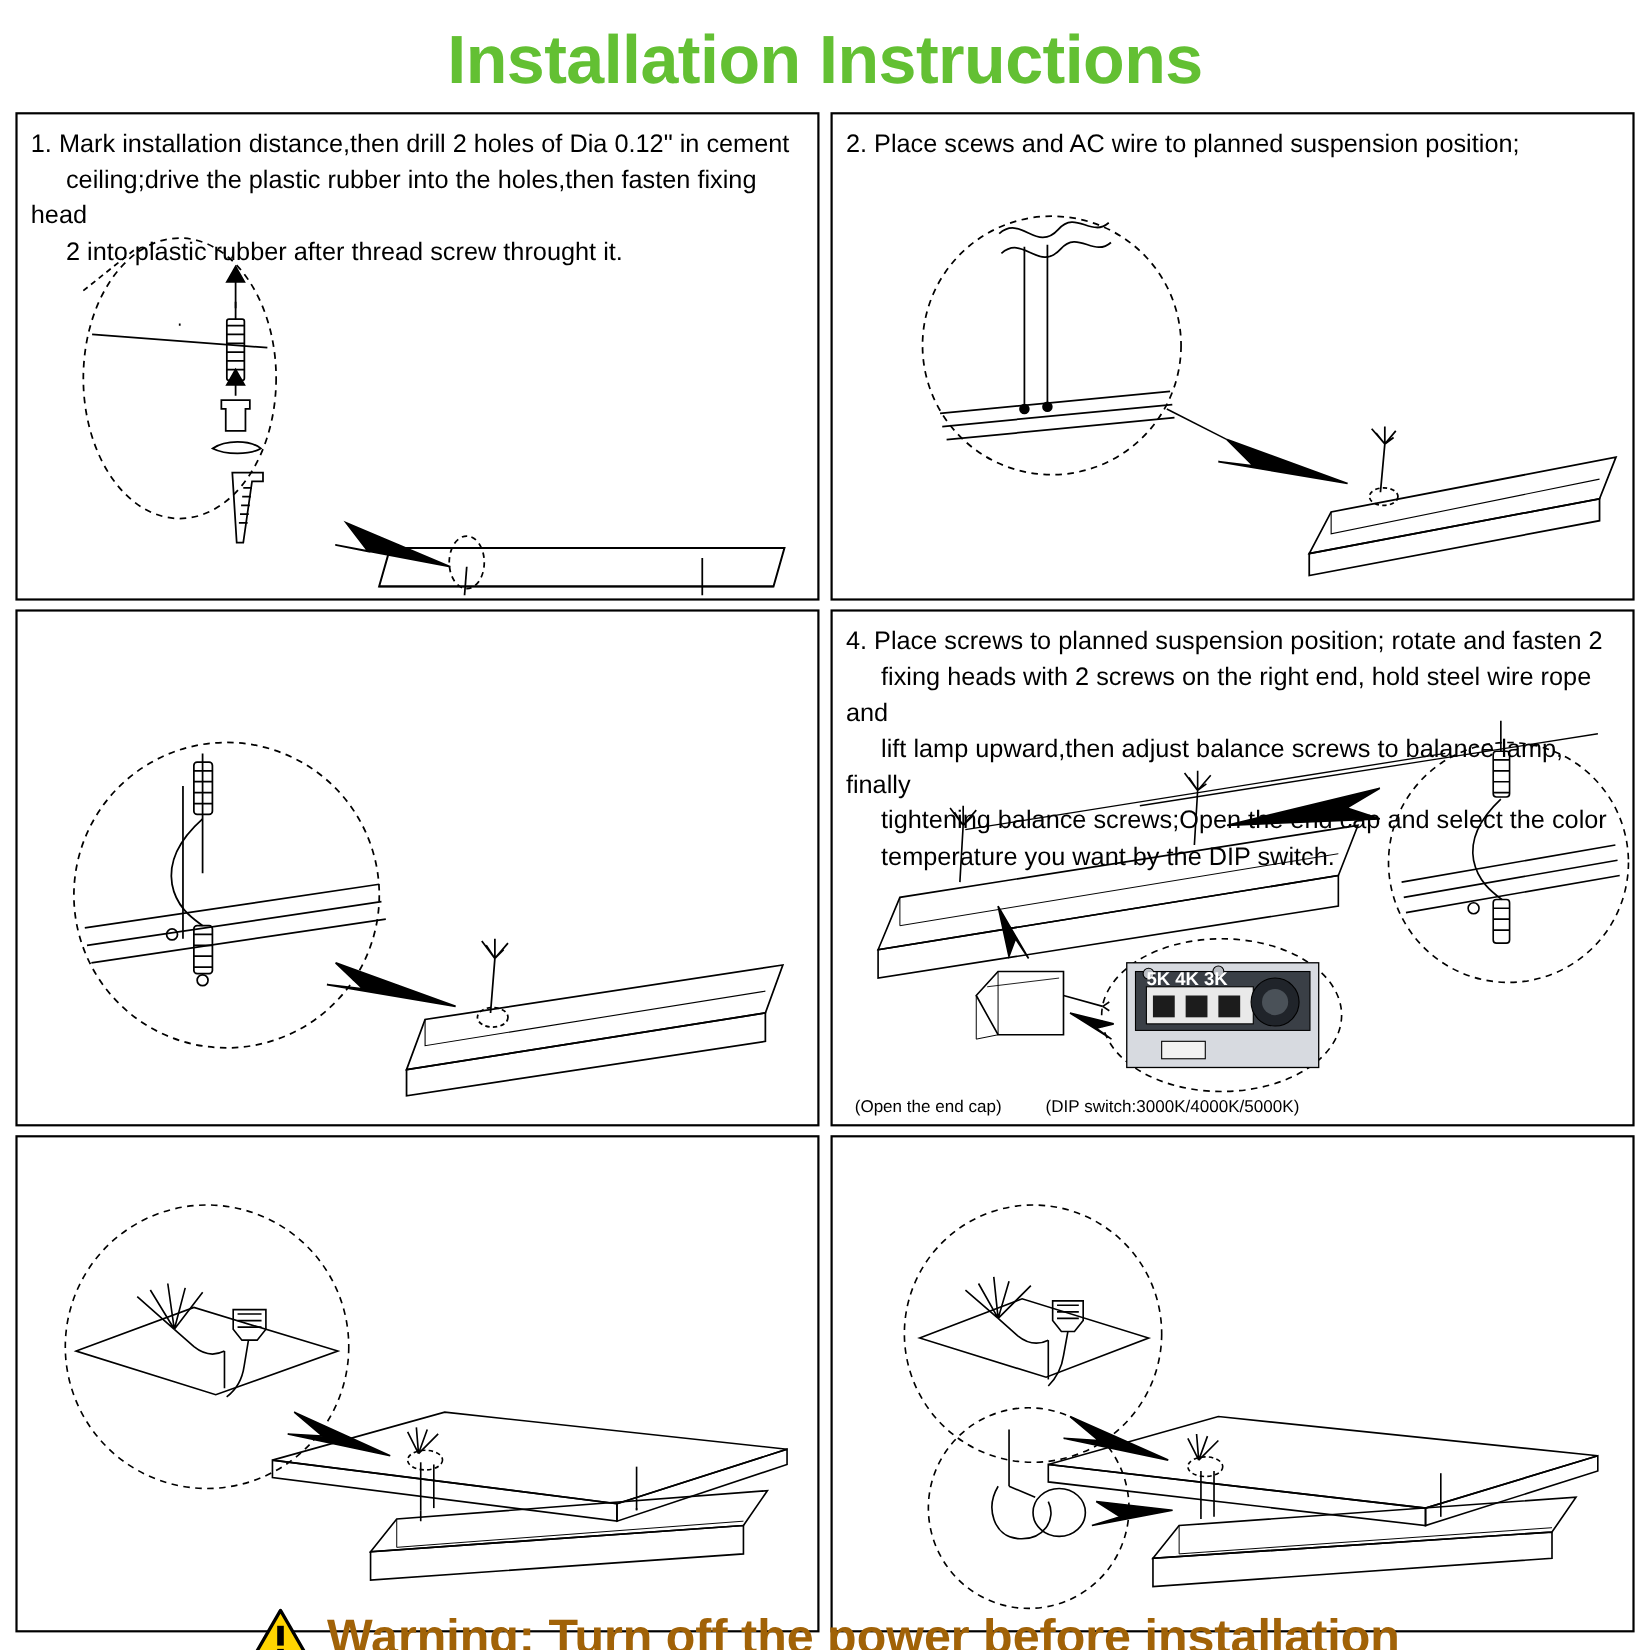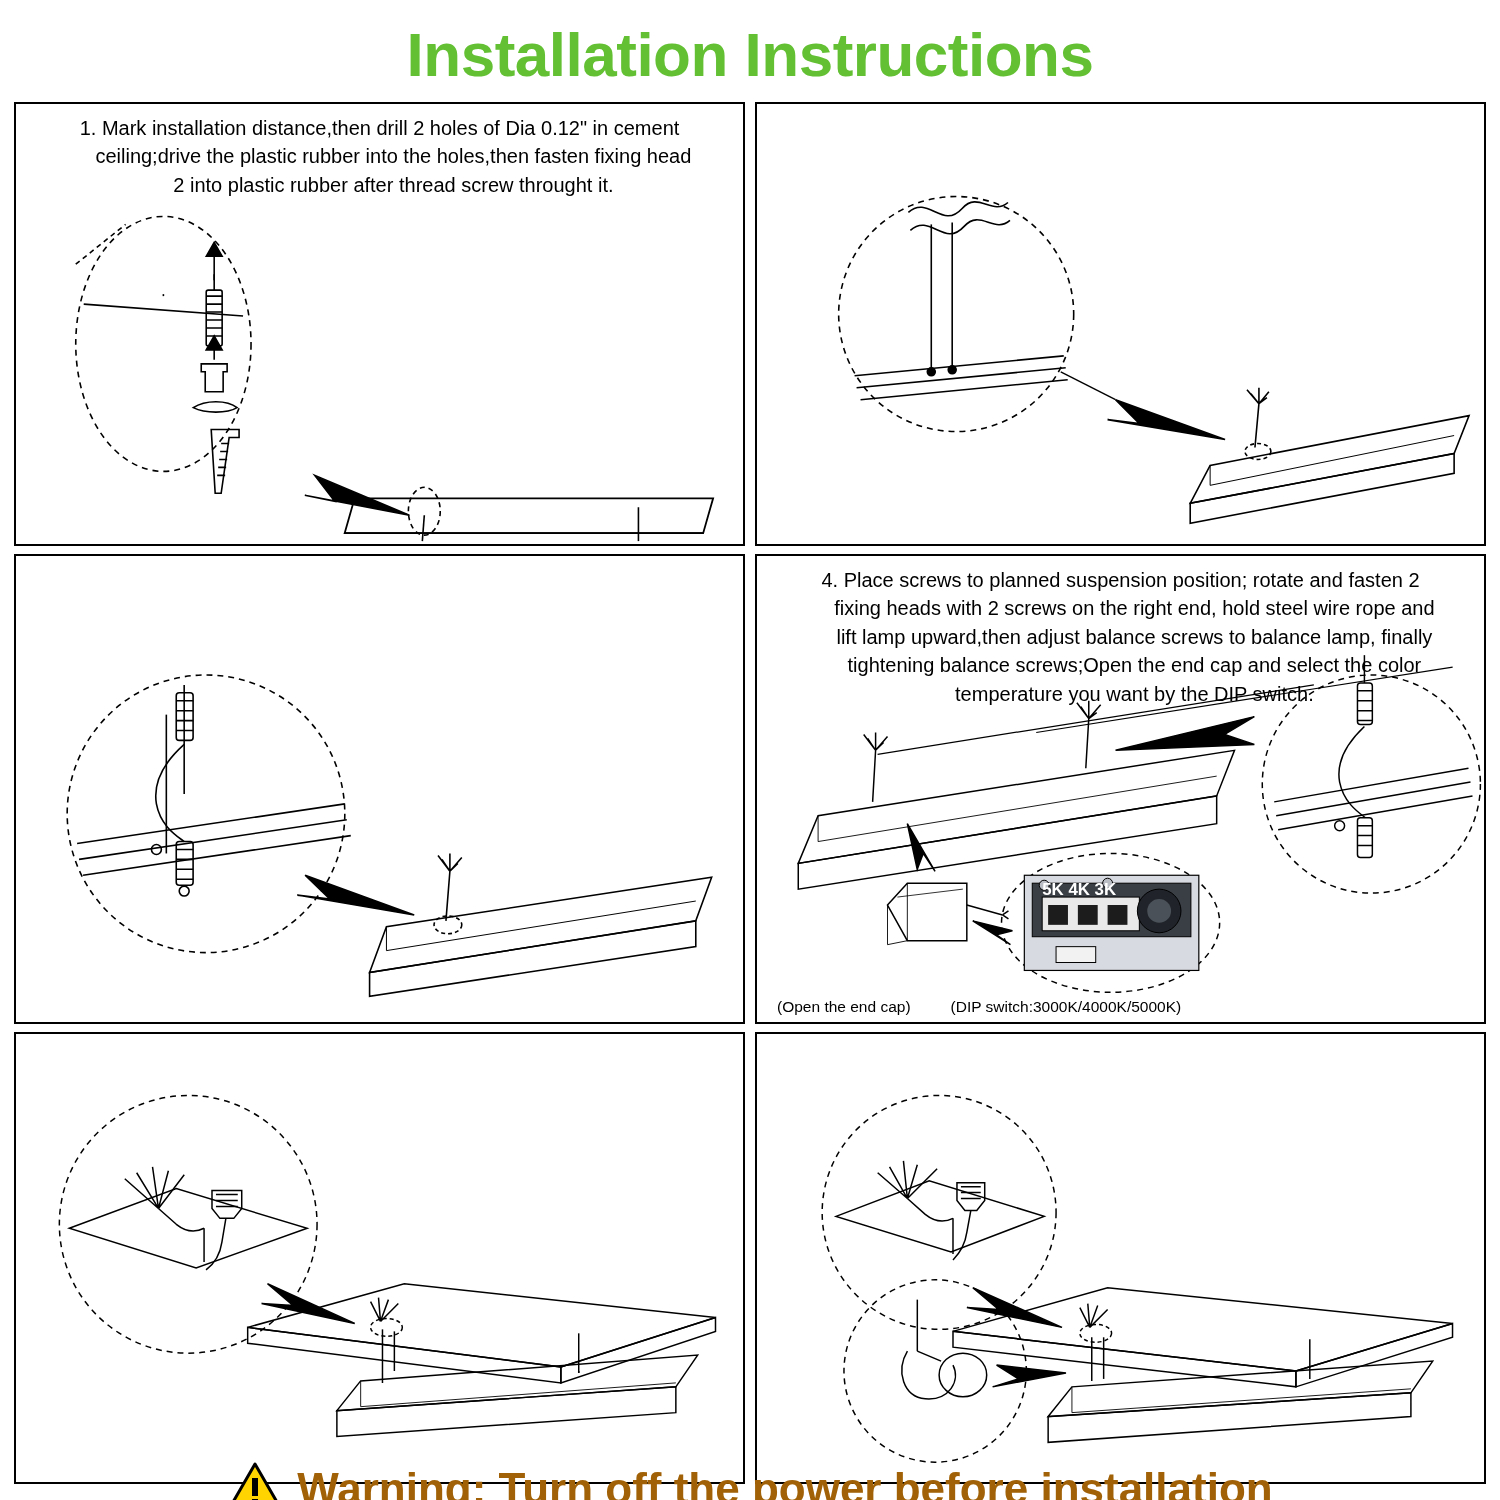--- a/index.html
+++ b/index.html
@@ -40,25 +40,24 @@
     gap: 8px 10px;
     margin-top: 6px;
   }
   .cell {
     border: 2px solid #000;
     position: relative;
     box-sizing: border-box;
     overflow: hidden;
   }
   .steptext {
-    font-size: 20px;
+    font-size: 23px;
     line-height: 1.42;
     padding: 10px 12px 0 12px;
     white-space: pre-wrap;
-    text-align: center;
   }
   .art {
     position: absolute;
     left: 0; right: 0; bottom: 0;
     top: 0;
     pointer-events: none;
   }
   .art svg { width: 100%; height: 100%; display: block; }
 
   .warnbar {
@@ -137,20 +136,21 @@
             <path d="M196 326 L224 326 L224 334 L214 334 L206 390 L200 390 Z"></path>
             <path d="M206 340 L214 340 M205 348 L213 348 M204 356 L212 356 M203 364 L211 364 M202 372 L210 372"></path>
 
             <path d="M395 412 L300 372 L320 398 L290 392 Z" fill="#000"></path>
           </g>
         </svg>
       </div>
     </div>
 
     <div class="cell">
+        <div class="steptext">2. Place scews and AC wire to planned suspension position;</div>
       <div class="art">
         <svg viewBox="0 0 730 440" preserveAspectRatio="xMidYMid meet">
           <g fill="none" stroke="#000" stroke-width="1.6">
 
             <circle cx="200" cy="210" r="118" stroke-dasharray="6,5"></circle>
 
             <path d="M98 272 L308 252"></path>
             <path d="M100 284 L310 264"></path>
             <path d="M104 296 L312 276"></path>
 

